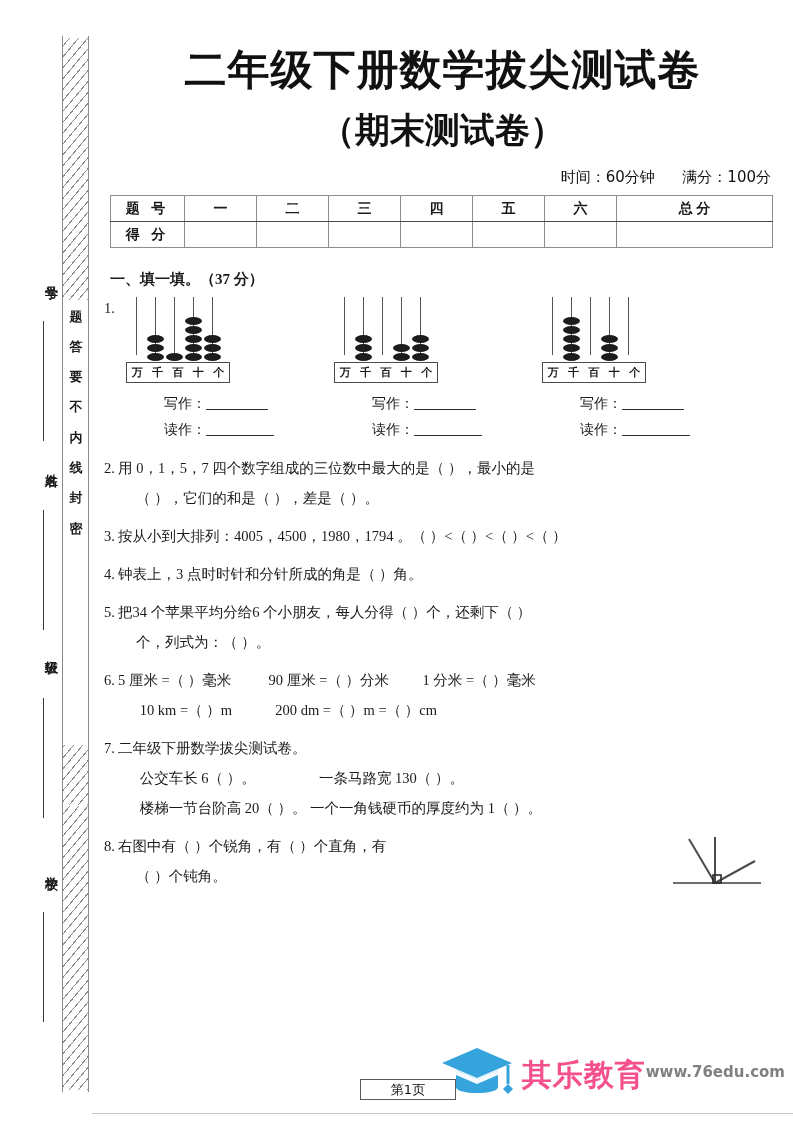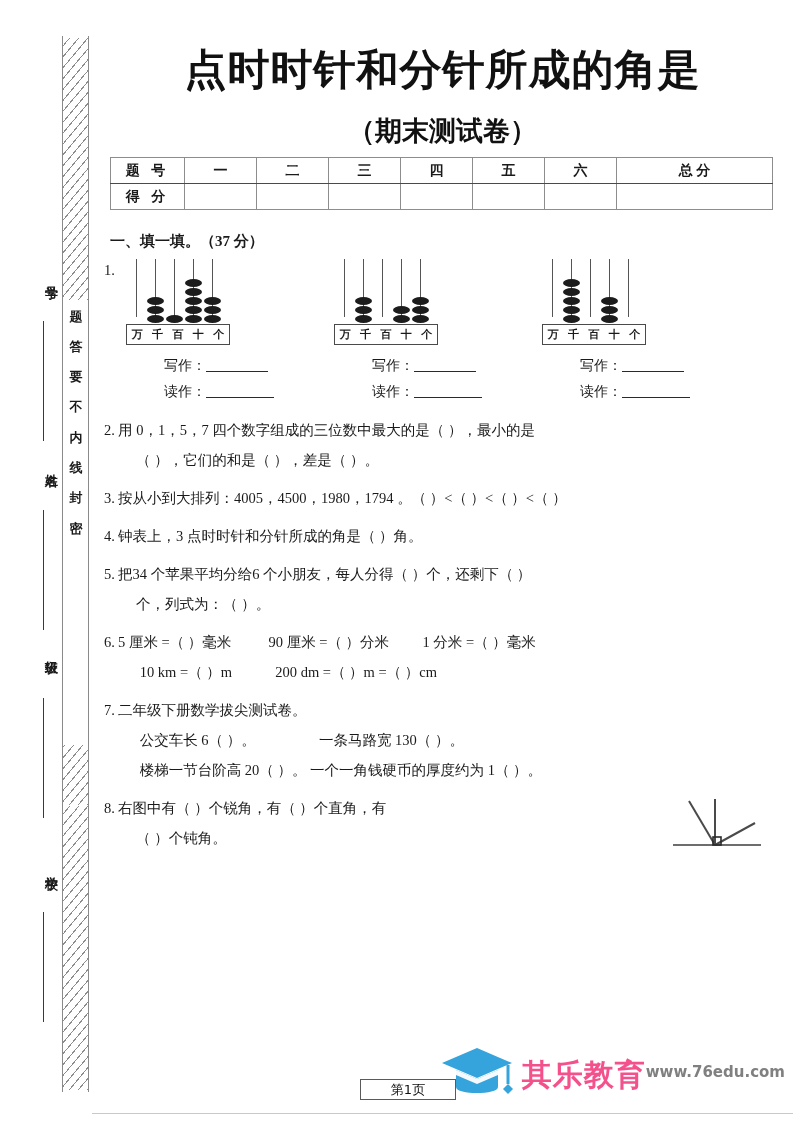--- a/index.html
+++ b/index.html
@@ -60,23 +60,23 @@
   
   .content { position: absolute; left: 92px; top: 0; width: 701px; height: 1122px; }
 
   .title {
     text-align: center; margin-top: 46px;
     font-family: "DejaVu Sans", sans-serif;
     font-size: 42px; font-weight: 700; letter-spacing: 1px;
     color: #111; line-height: 1.12;
   }
   .subtitle {
-    text-align: center; margin-top: 20px;
+    text-align: center; margin-top: 14px;
     font-family: "DejaVu Sans", sans-serif;
-    font-size: 27px; font-weight: 700; color: #111;
+    font-size: 35px; font-weight: 700; color: #111;
   }
   .meta {
     text-align: right; margin-top: 14px; padding-right: 22px;
     font-family: "DejaVu Sans", sans-serif; font-size: 15px; color: #111;
   }
   .meta .gap { display: inline-block; width: 18px; }
 
   
   .score-wrap { margin: 8px 20px 0 18px; }
   table.score {
@@ -194,23 +194,28 @@
       <div class="icol-item" style="top:615px;">班级</div>
       <div class="icol-line" style="top:662px; height:120px;"></div>
 
       <div class="icol-item" style="top:830px;">学校</div>
       <div class="icol-line" style="top:876px; height:110px;"></div>
     </div>
   </div>
 
   <div class="content">
 
-    <div class="title">点时时针和分针所成的角是</div>
+    <div class="title">二年级下册数学拔尖测试卷</div>
     <div class="subtitle">（期末测试卷）</div>
 
+    <div class="meta">
+      <span>时间：60分钟</span>
+      <span class="gap"></span>
+      <span>满分：100分</span>
+    </div>
 
     <div class="score-wrap">
       <table class="score">
         <tbody>
             <tr class="r1">
           <td class="lead">题 号</td>
           <td>一</td>
           <td>二</td>
           <td>三</td>
           <td>四</td>

